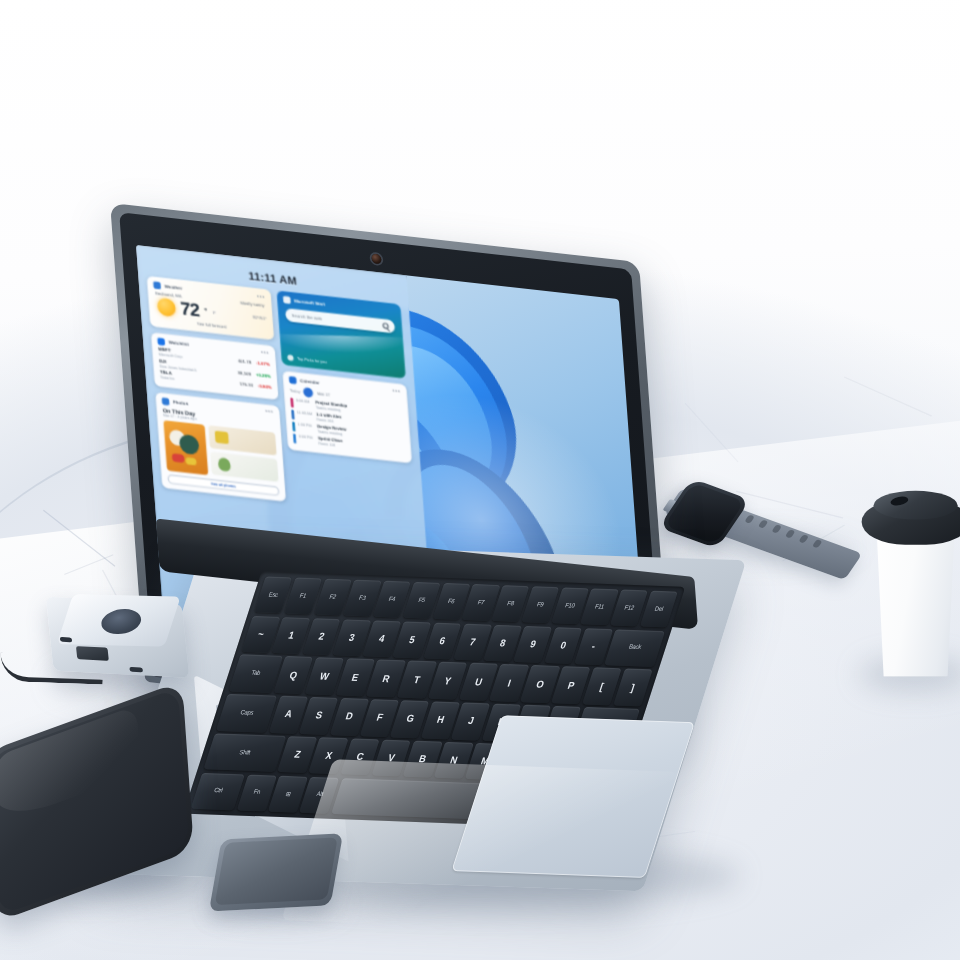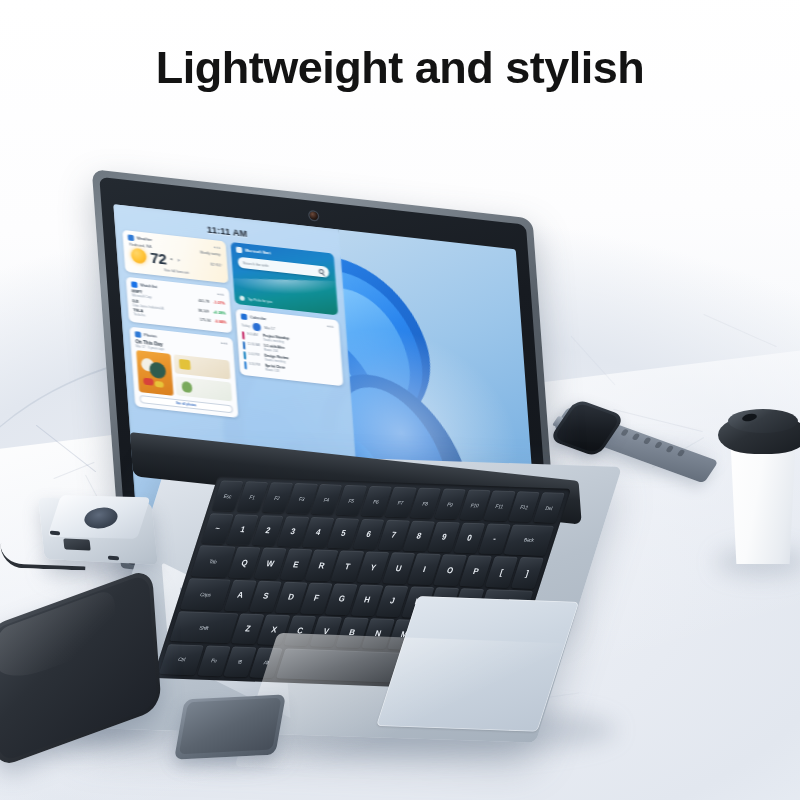--- a/index.html
+++ b/index.html
@@ -790,14 +790,13 @@
 <div class="phone">
   <div class="phone-screen"></div>
   <div class="phone-gleam"></div>
 </div>
 
 <div class="ssd">
   <div class="ssd-face"></div>
 </div>
 
 <div class="headline">
-  <span>Lightweight and stylish</span>
 </div>
 
 </body></html>

